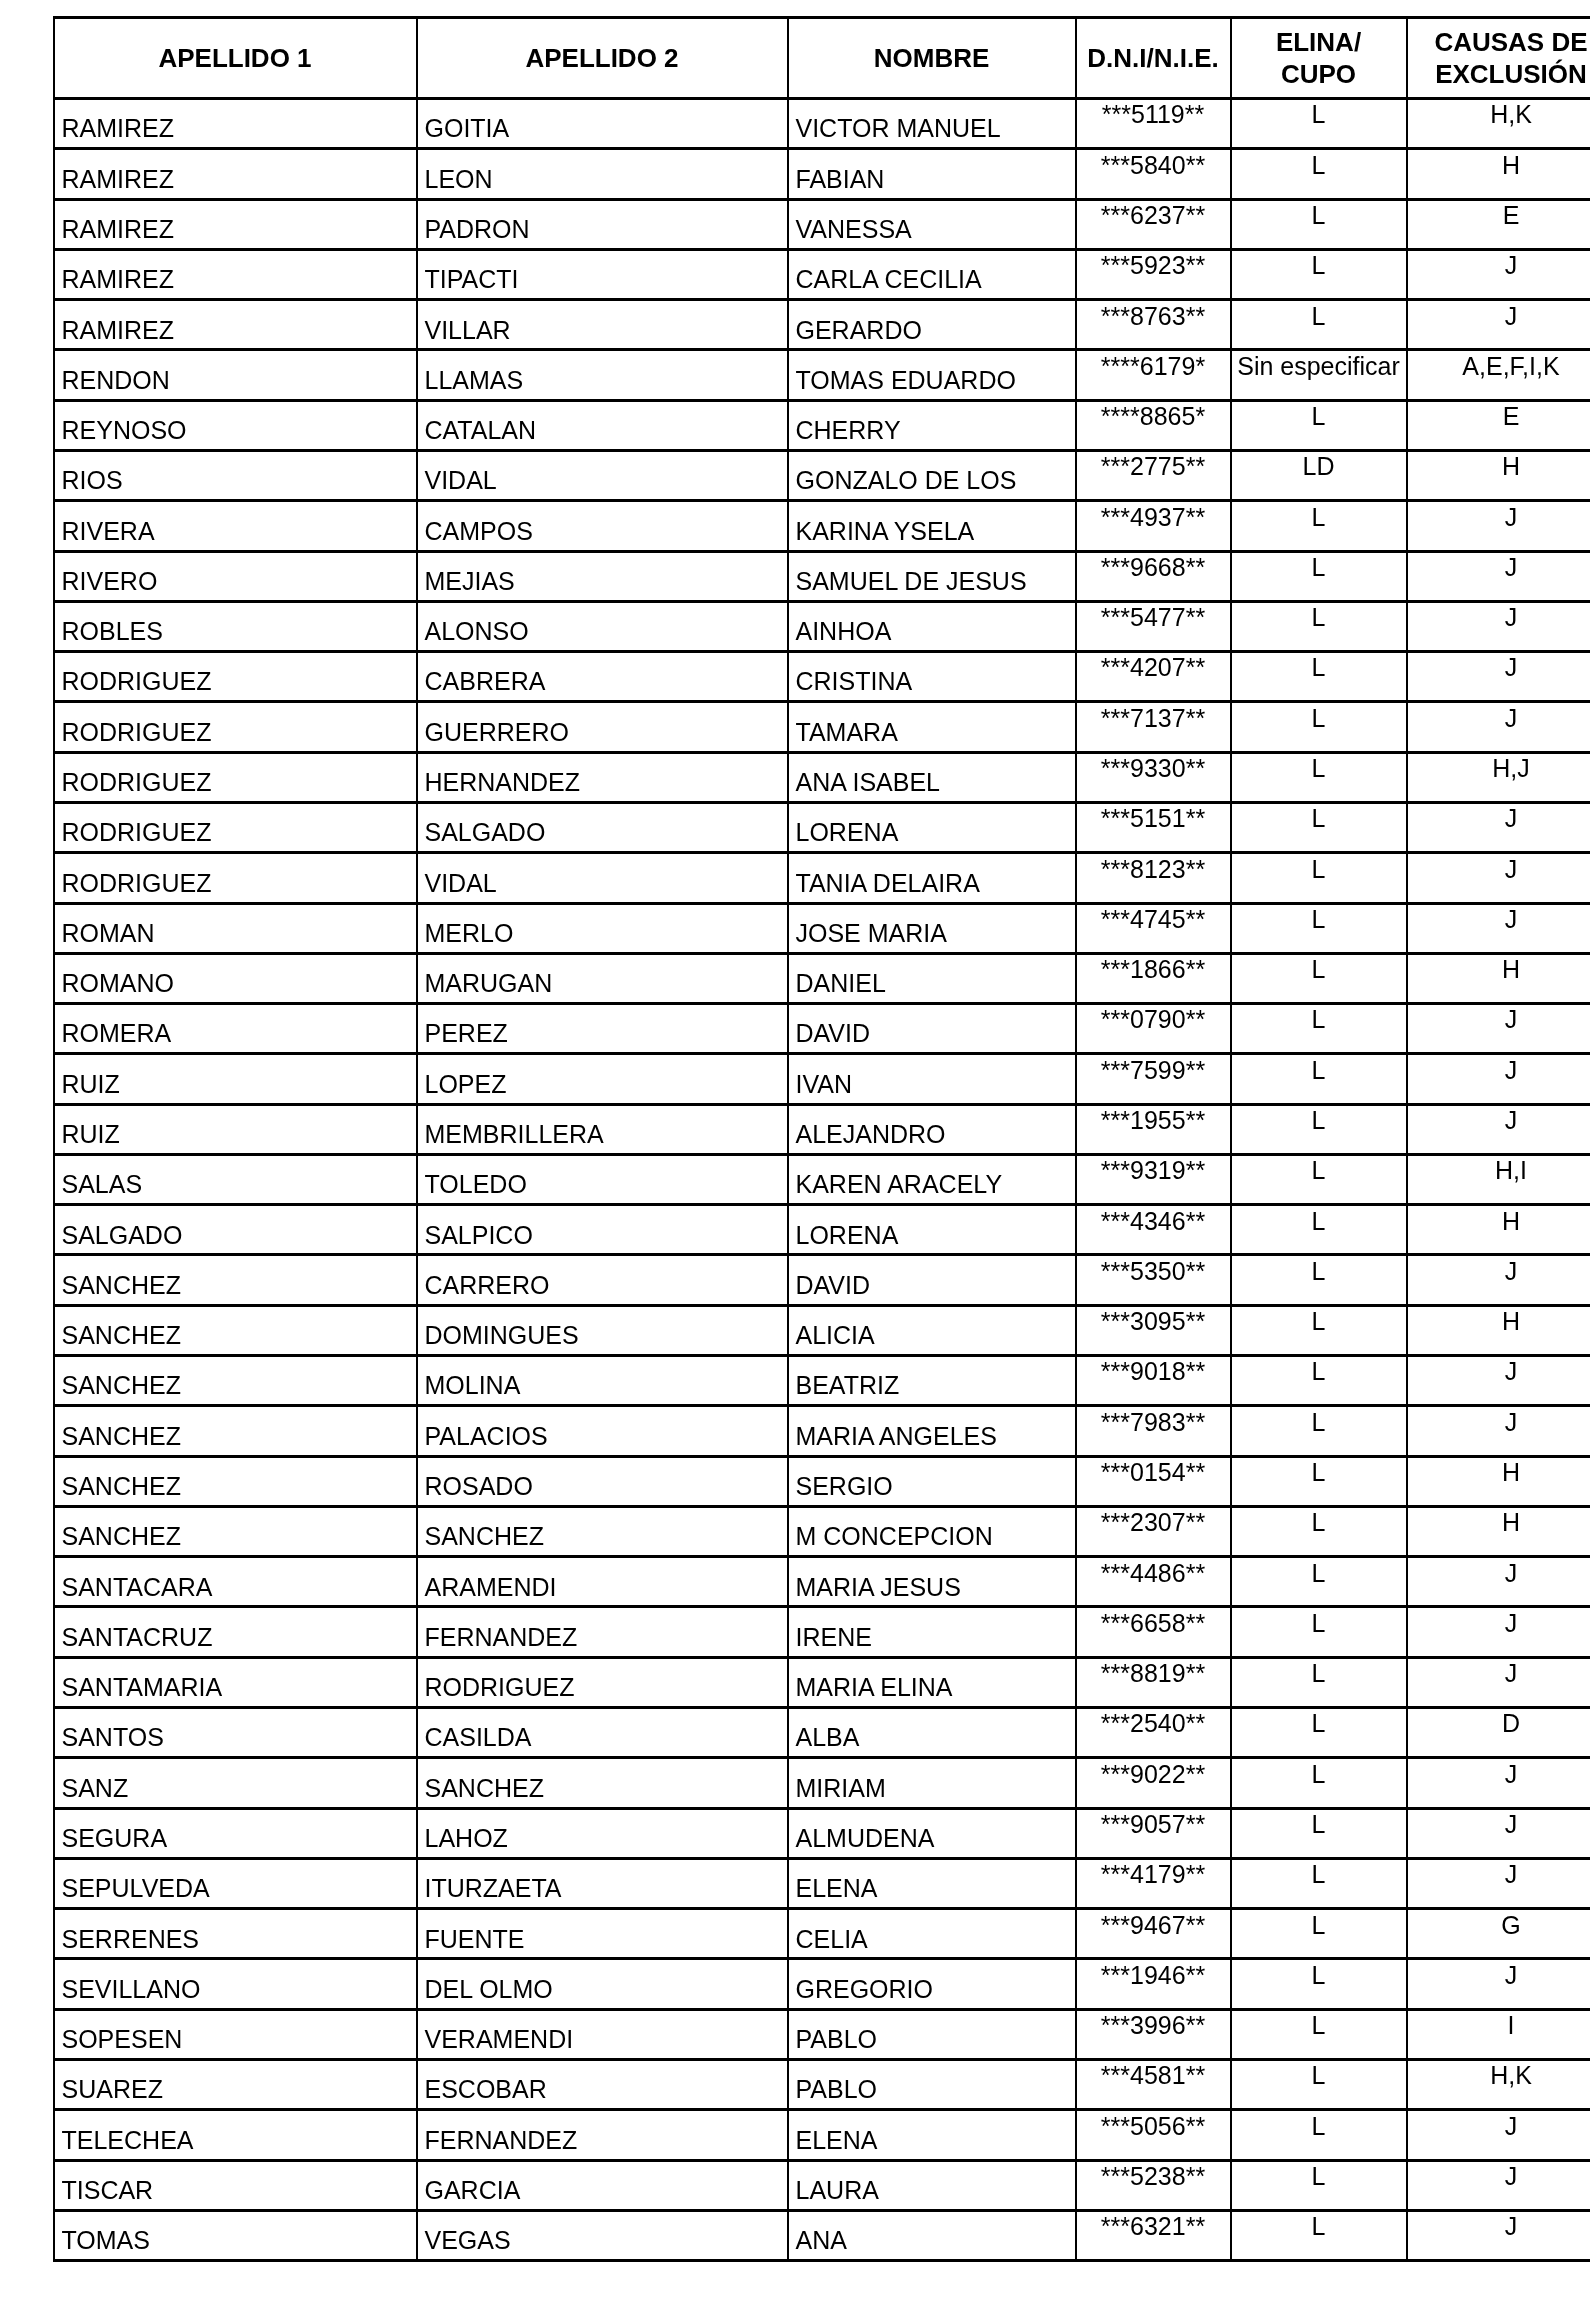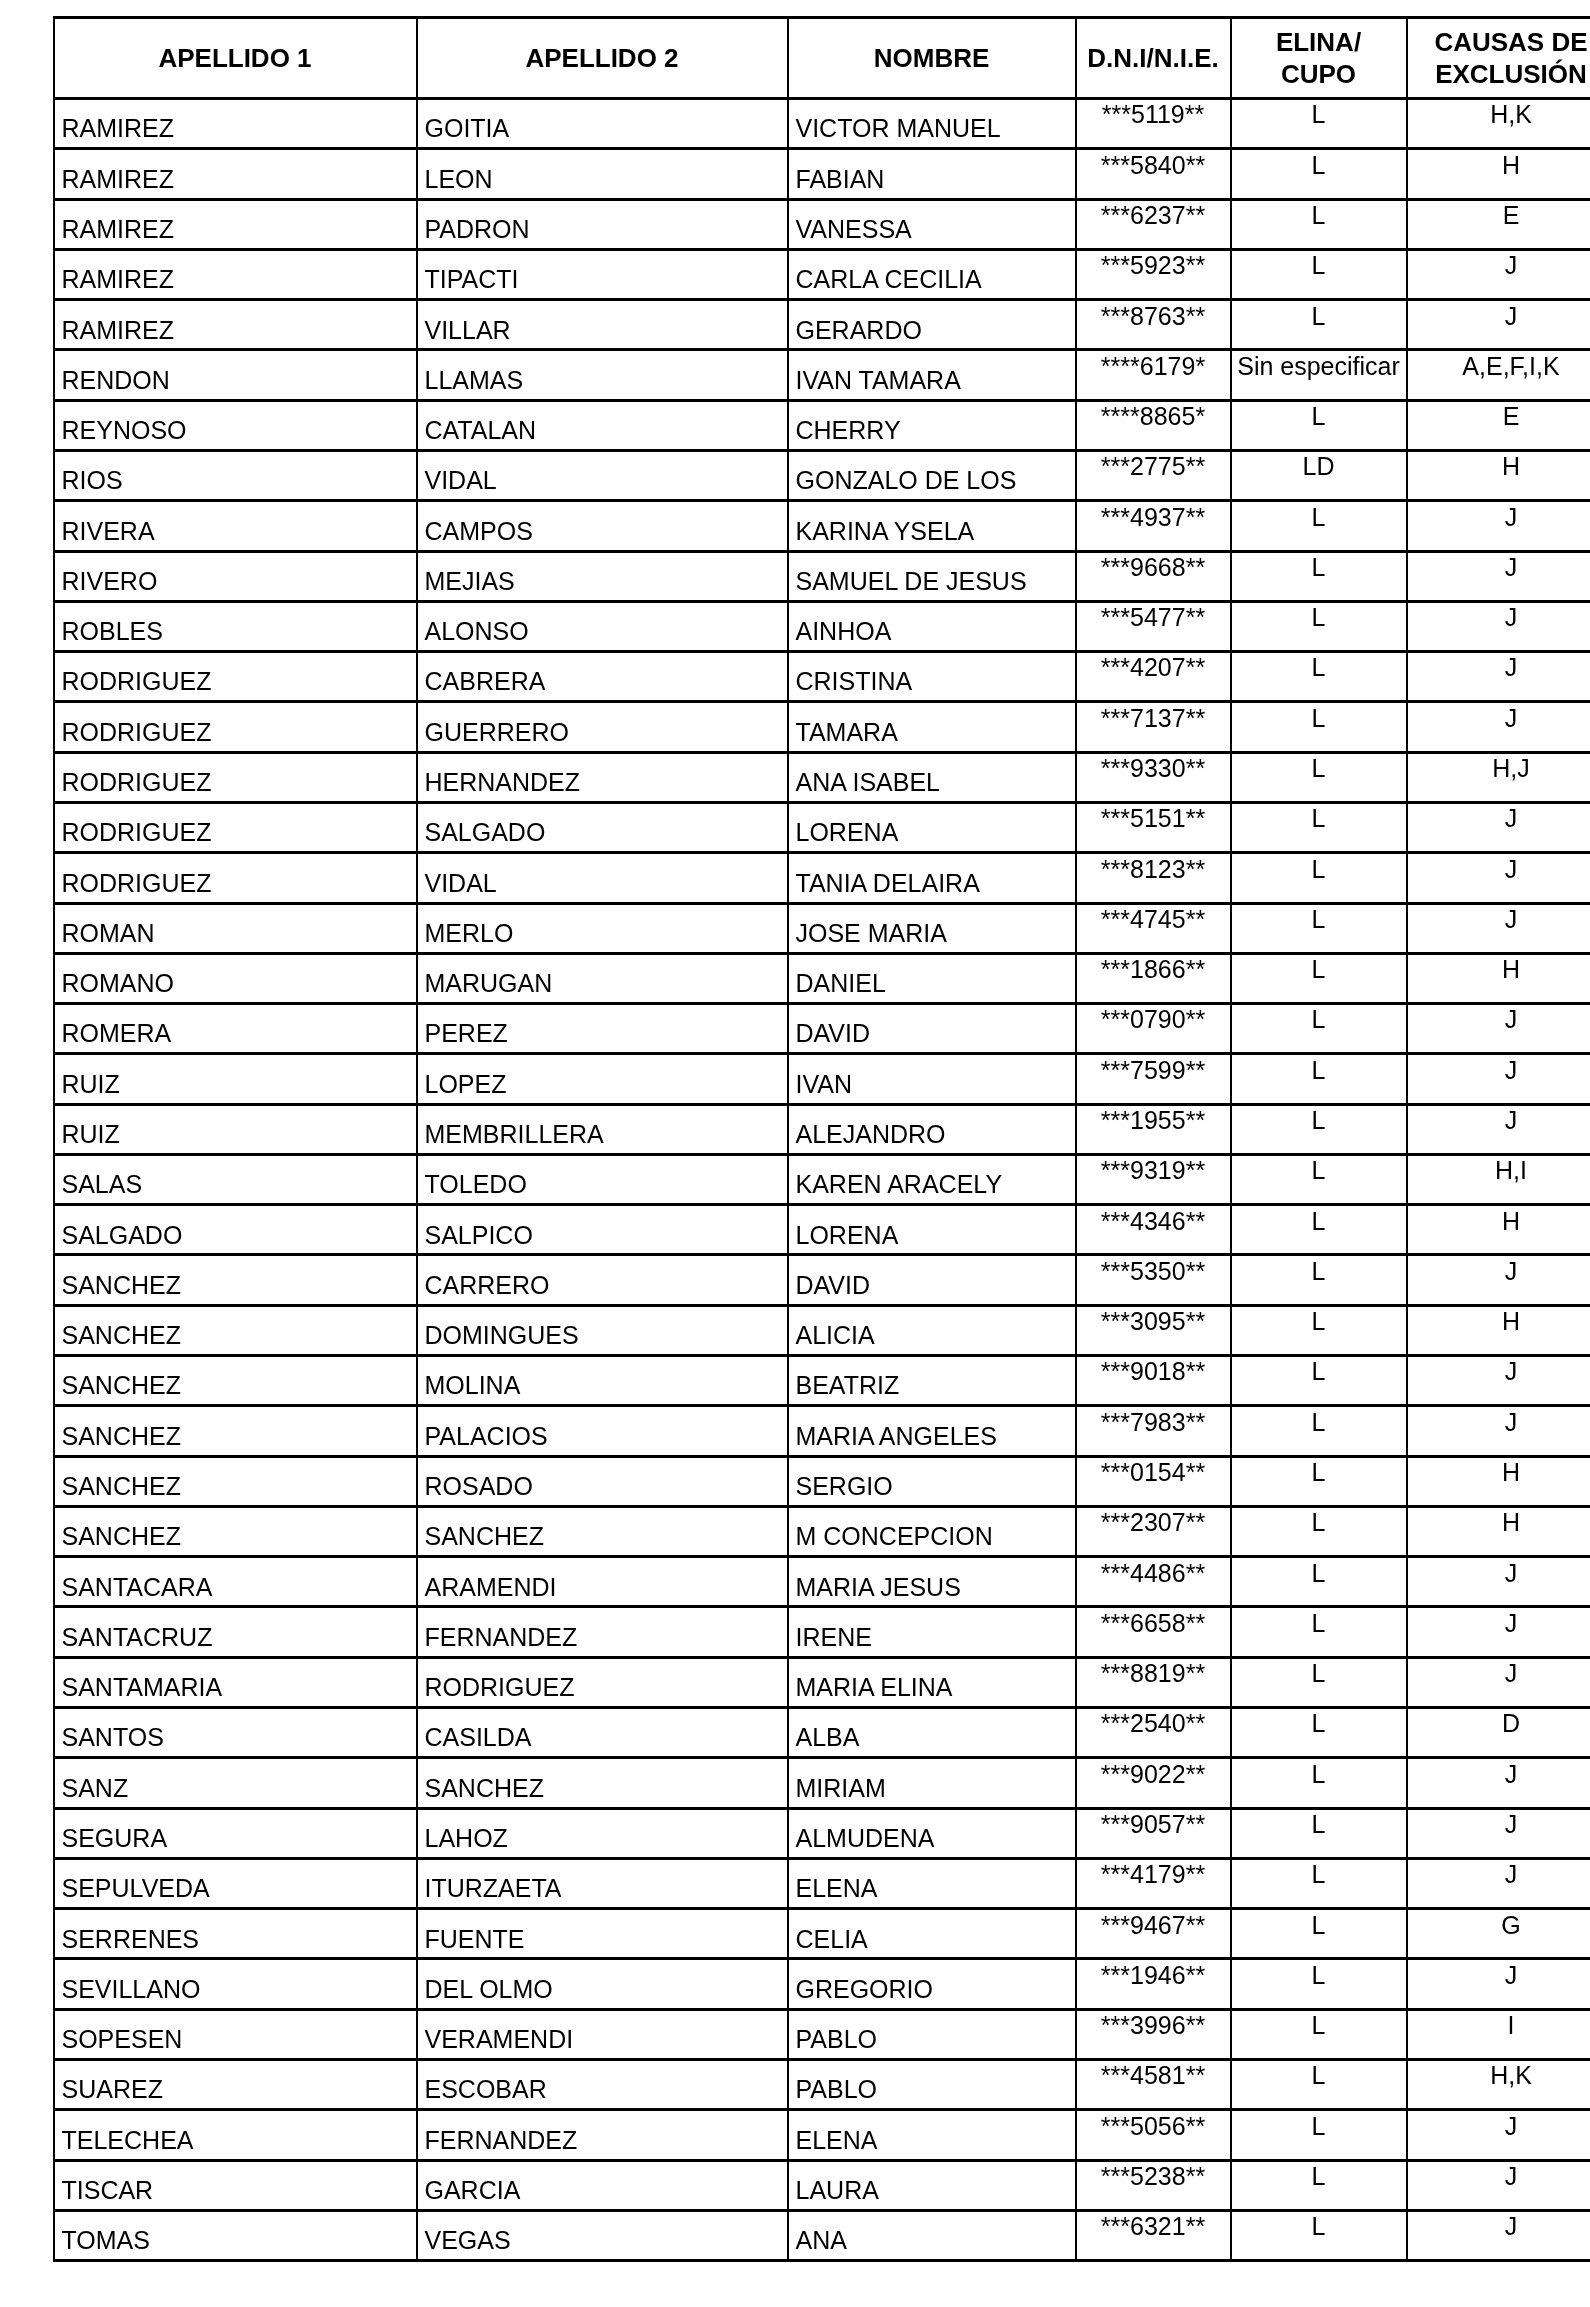--- a/index.html
+++ b/index.html
@@ -120,21 +120,21 @@
           <td class="c-name">RAMIREZ</td>
           <td class="c-name">VILLAR</td>
           <td class="c-name">GERARDO</td>
           <td class="c-dni">***8763**</td>
           <td class="c-turno">L</td>
           <td class="c-causas">J</td>
         </tr>
         <tr>
           <td class="c-name">RENDON</td>
           <td class="c-name">LLAMAS</td>
-          <td class="c-name">IVAN TAMARA</td>
+          <td class="c-name">TOMAS EDUARDO</td>
           <td class="c-dni">****6179*</td>
           <td class="c-turno">Sin especificar</td>
           <td class="c-causas">A,E,F,I,K</td>
         </tr>
         <tr>
           <td class="c-name">REYNOSO</td>
           <td class="c-name">CATALAN</td>
           <td class="c-name">CHERRY</td>
           <td class="c-dni">****8865*</td>
           <td class="c-turno">L</td>

